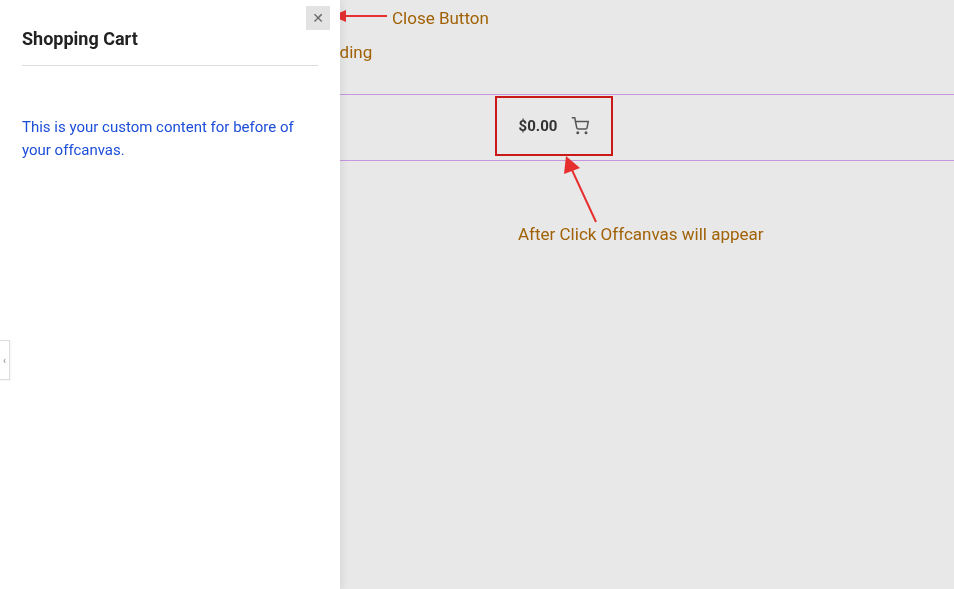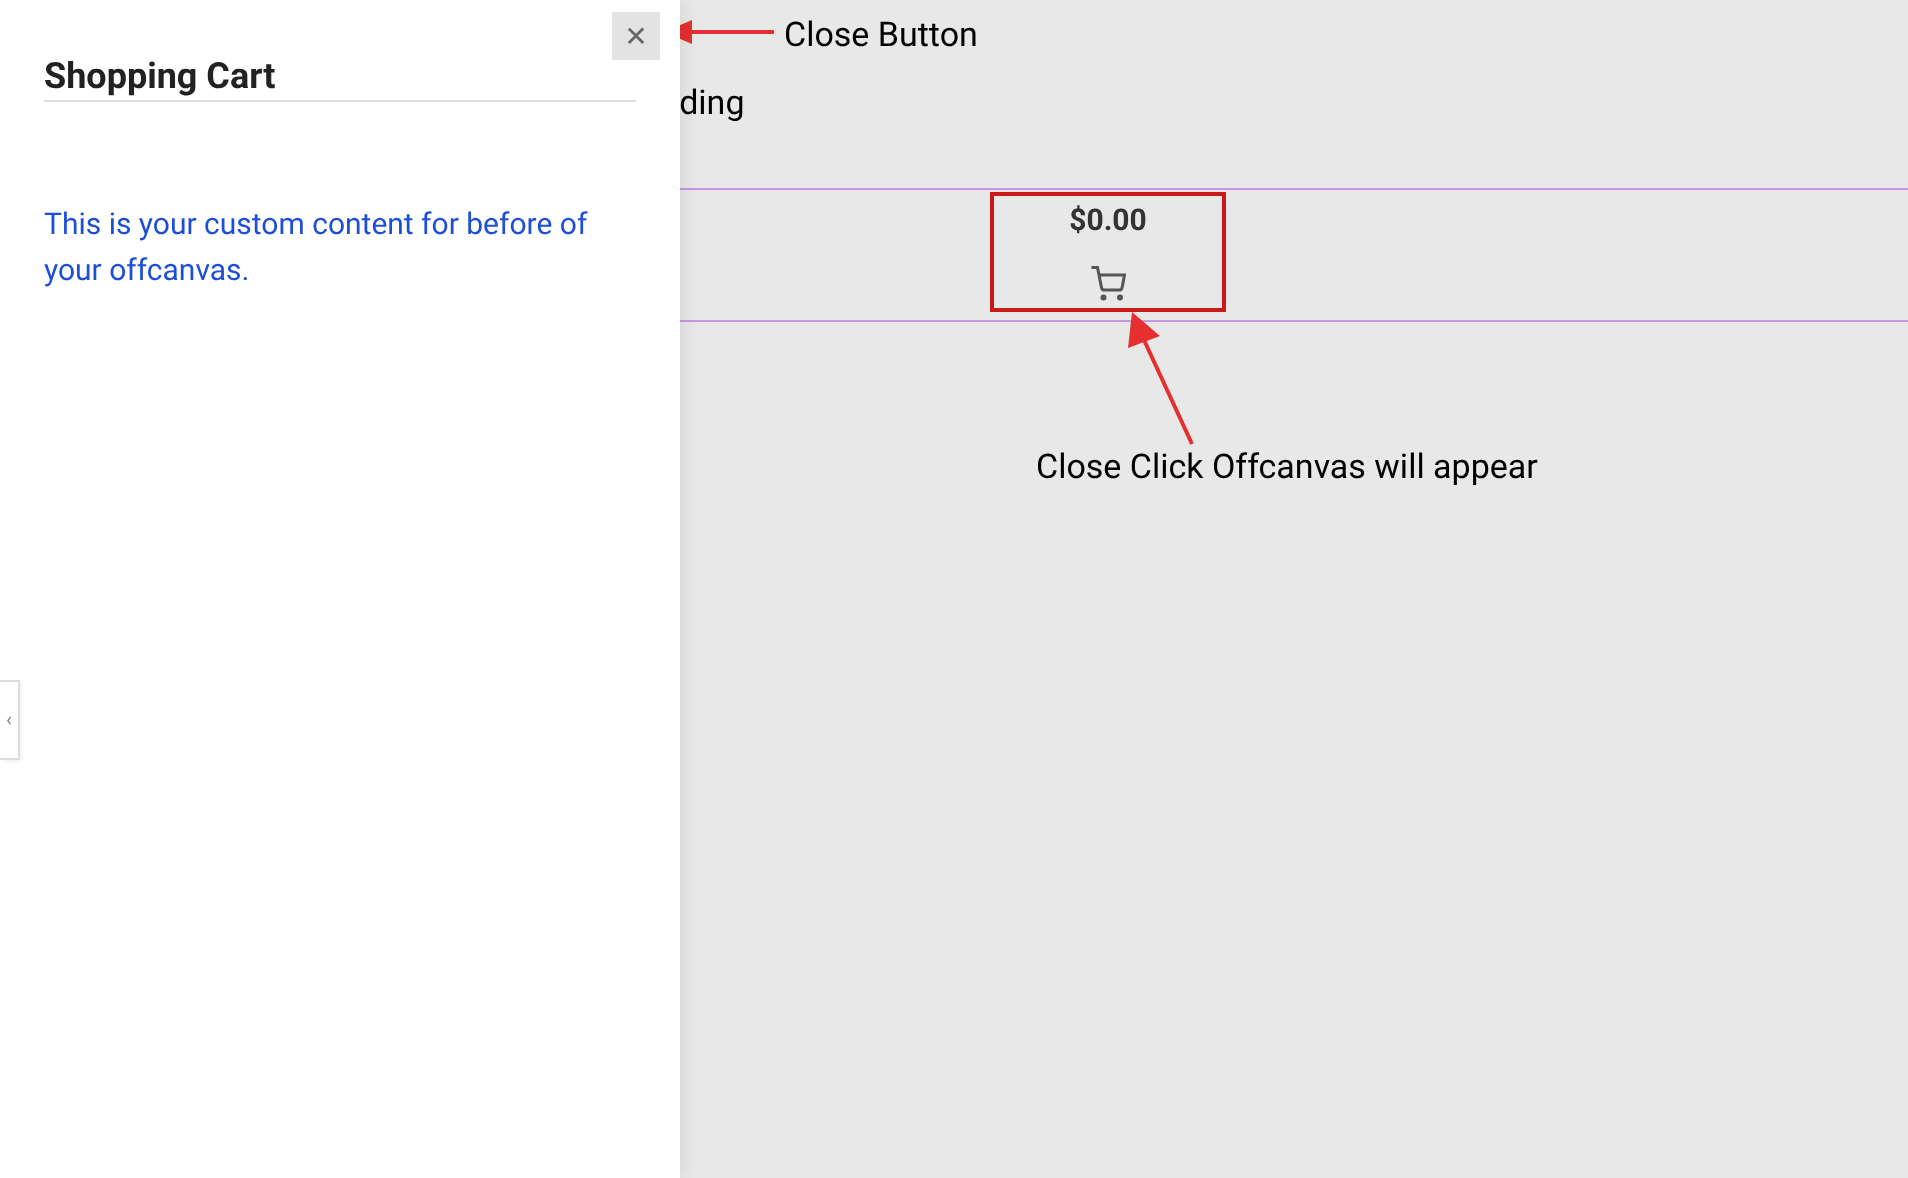--- a/index.html
+++ b/index.html
@@ -41,21 +41,21 @@
       font-size: 14px;
       line-height: 1;
     }
     .offcanvas-inner {
       padding: 28px 22px 22px 22px;
     }
     .offcanvas-heading {
       font-size: 18px;
       font-weight: 700;
       color: #222;
-      padding-bottom: 1px;
+      padding-bottom: 16px;
       border-bottom: 1px solid #ddd;
       margin-bottom: 50px;
     }
     .before-message {
       color: #1d4ed8;
       font-size: 15px;
       line-height: 1.5;
     }
     .after-message {
       color: #6b6b6b;
@@ -106,35 +106,34 @@
       left: 495px;
       width: 118px;
       height: 60px;
       border: 2px solid #c91919;
       background: #e8e8e8;
       display: flex;
       align-items: center;
       justify-content: center;
       gap: 14px;
       cursor: pointer;
-      flex-direction: column;
     }
     .cart-price {
       font-weight: 700;
       color: #333;
       font-size: 15px;
     }
     .cart-icon {
       width: 18px;
       height: 18px;
       color: #555;
     }
     .annotation {
       position: absolute;
-      color: #000000;
+      color: #a16207;
       font-size: 17px;
       pointer-events: none;
     }
     .arrow {
       position: absolute;
       pointer-events: none;
     }
   </style>
 </head>
 <body>
@@ -163,21 +162,21 @@
     <circle cx="9" cy="21" r="1"></circle>
     <circle cx="20" cy="21" r="1"></circle>
     <path d="M1 1h4l2.68 13.39a2 2 0 0 0 2 1.61h9.72a2 2 0 0 0 2-1.61L23 6H6"></path>
   </svg>
 </div>
 
 <div class="annotation" style="top:8px; left:392px;">Close Button</div>
 <div class="annotation" style="top:42px; left:228px;">Offcanvas Heading</div>
 <div class="annotation" style="top:180px; left:154px;">Before Message</div>
 <div class="annotation" style="top:449px; left:196px;">After Message</div>
-<div class="annotation" style="top:224px; left:518px;">Close Click Offcanvas will appear</div>
+<div class="annotation" style="top:224px; left:518px;">After Click Offcanvas will appear</div>
 
 <svg class="arrow" style="top:8px; left:332px; width:58px; height:16px;" viewBox="0 0 58 16">
   <line x1="55" y1="8" x2="12" y2="8" stroke="#e63030" stroke-width="2"></line>
   <polygon points="0,8 14,2 14,14" fill="#e63030"></polygon>
 </svg>
 
 <svg class="arrow" style="top:32px; left:154px; width:72px; height:24px;" viewBox="0 0 72 24">
   <line x1="70" y1="20" x2="14" y2="6" stroke="#e63030" stroke-width="2"></line>
   <polygon points="0,2 16,0 14,14" fill="#e63030"></polygon>
 </svg>

